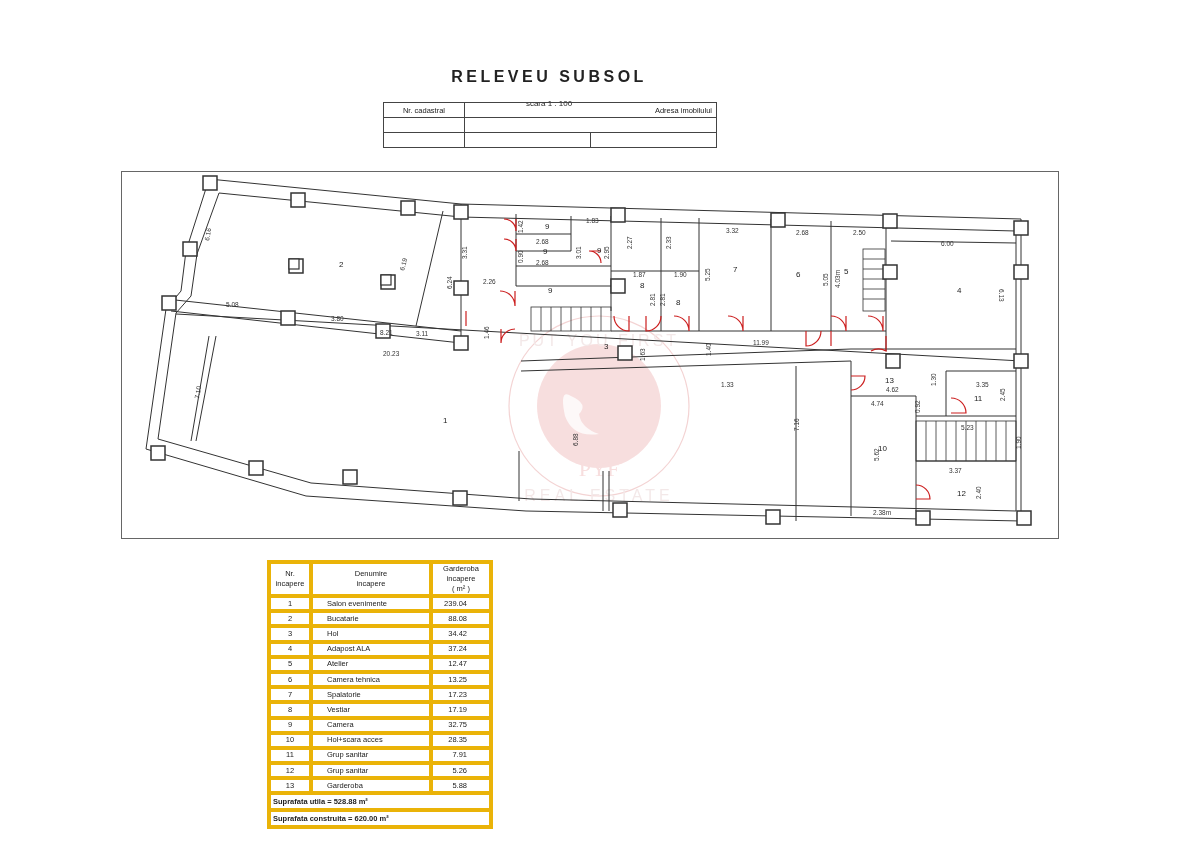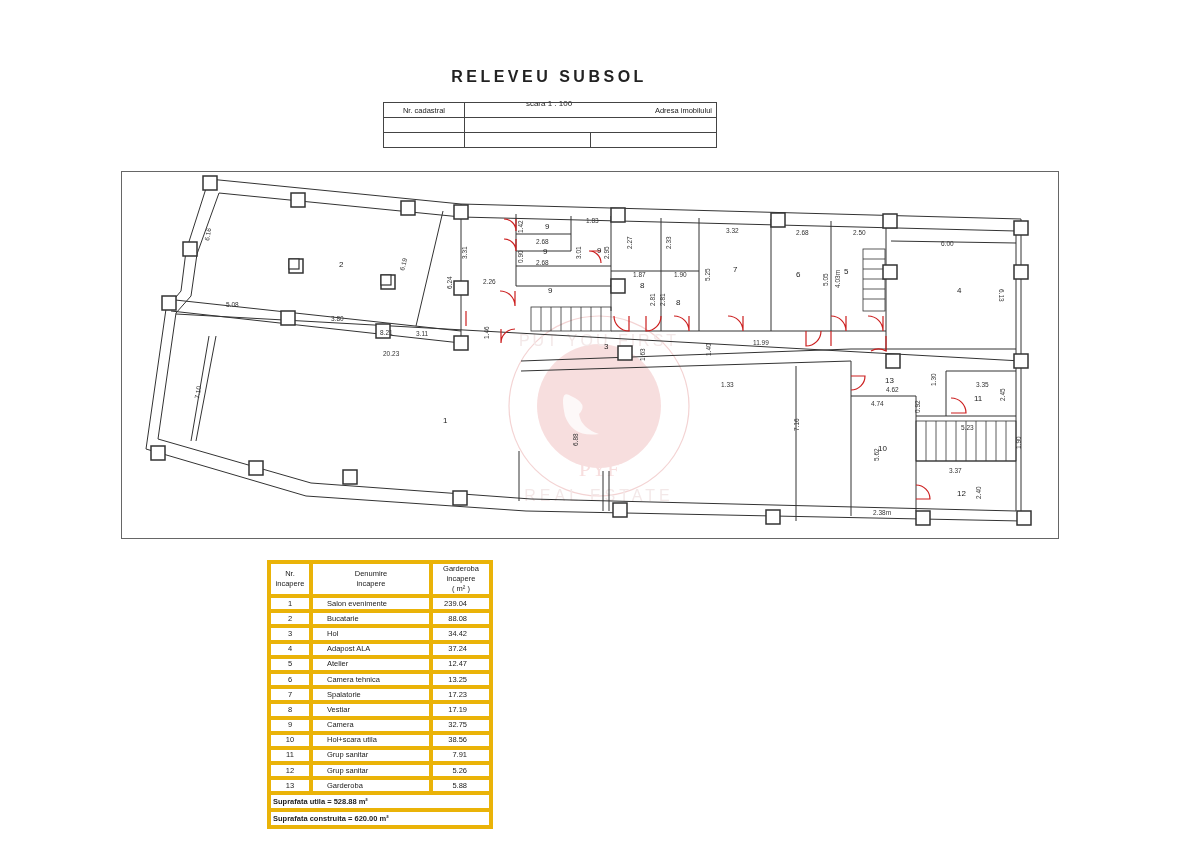--- a/index.html
+++ b/index.html
@@ -313,22 +313,22 @@
         <td class="l">Vestiar</td>
         <td class="r">17.19</td>
       </tr>
   <tr>
         <td class="c">9</td>
         <td class="l">Camera</td>
         <td class="r">32.75</td>
       </tr>
   <tr>
         <td class="c">10</td>
-        <td class="l">Hol+scara utila</td>
-        <td class="r">38.56</td>
+        <td class="l">Hol+scara acces</td>
+        <td class="r">28.35</td>
       </tr>
   <tr>
         <td class="c">11</td>
         <td class="l">Grup sanitar</td>
         <td class="r">7.91</td>
       </tr>
   <tr>
         <td class="c">12</td>
         <td class="l">Grup sanitar</td>
         <td class="r">5.26</td>

